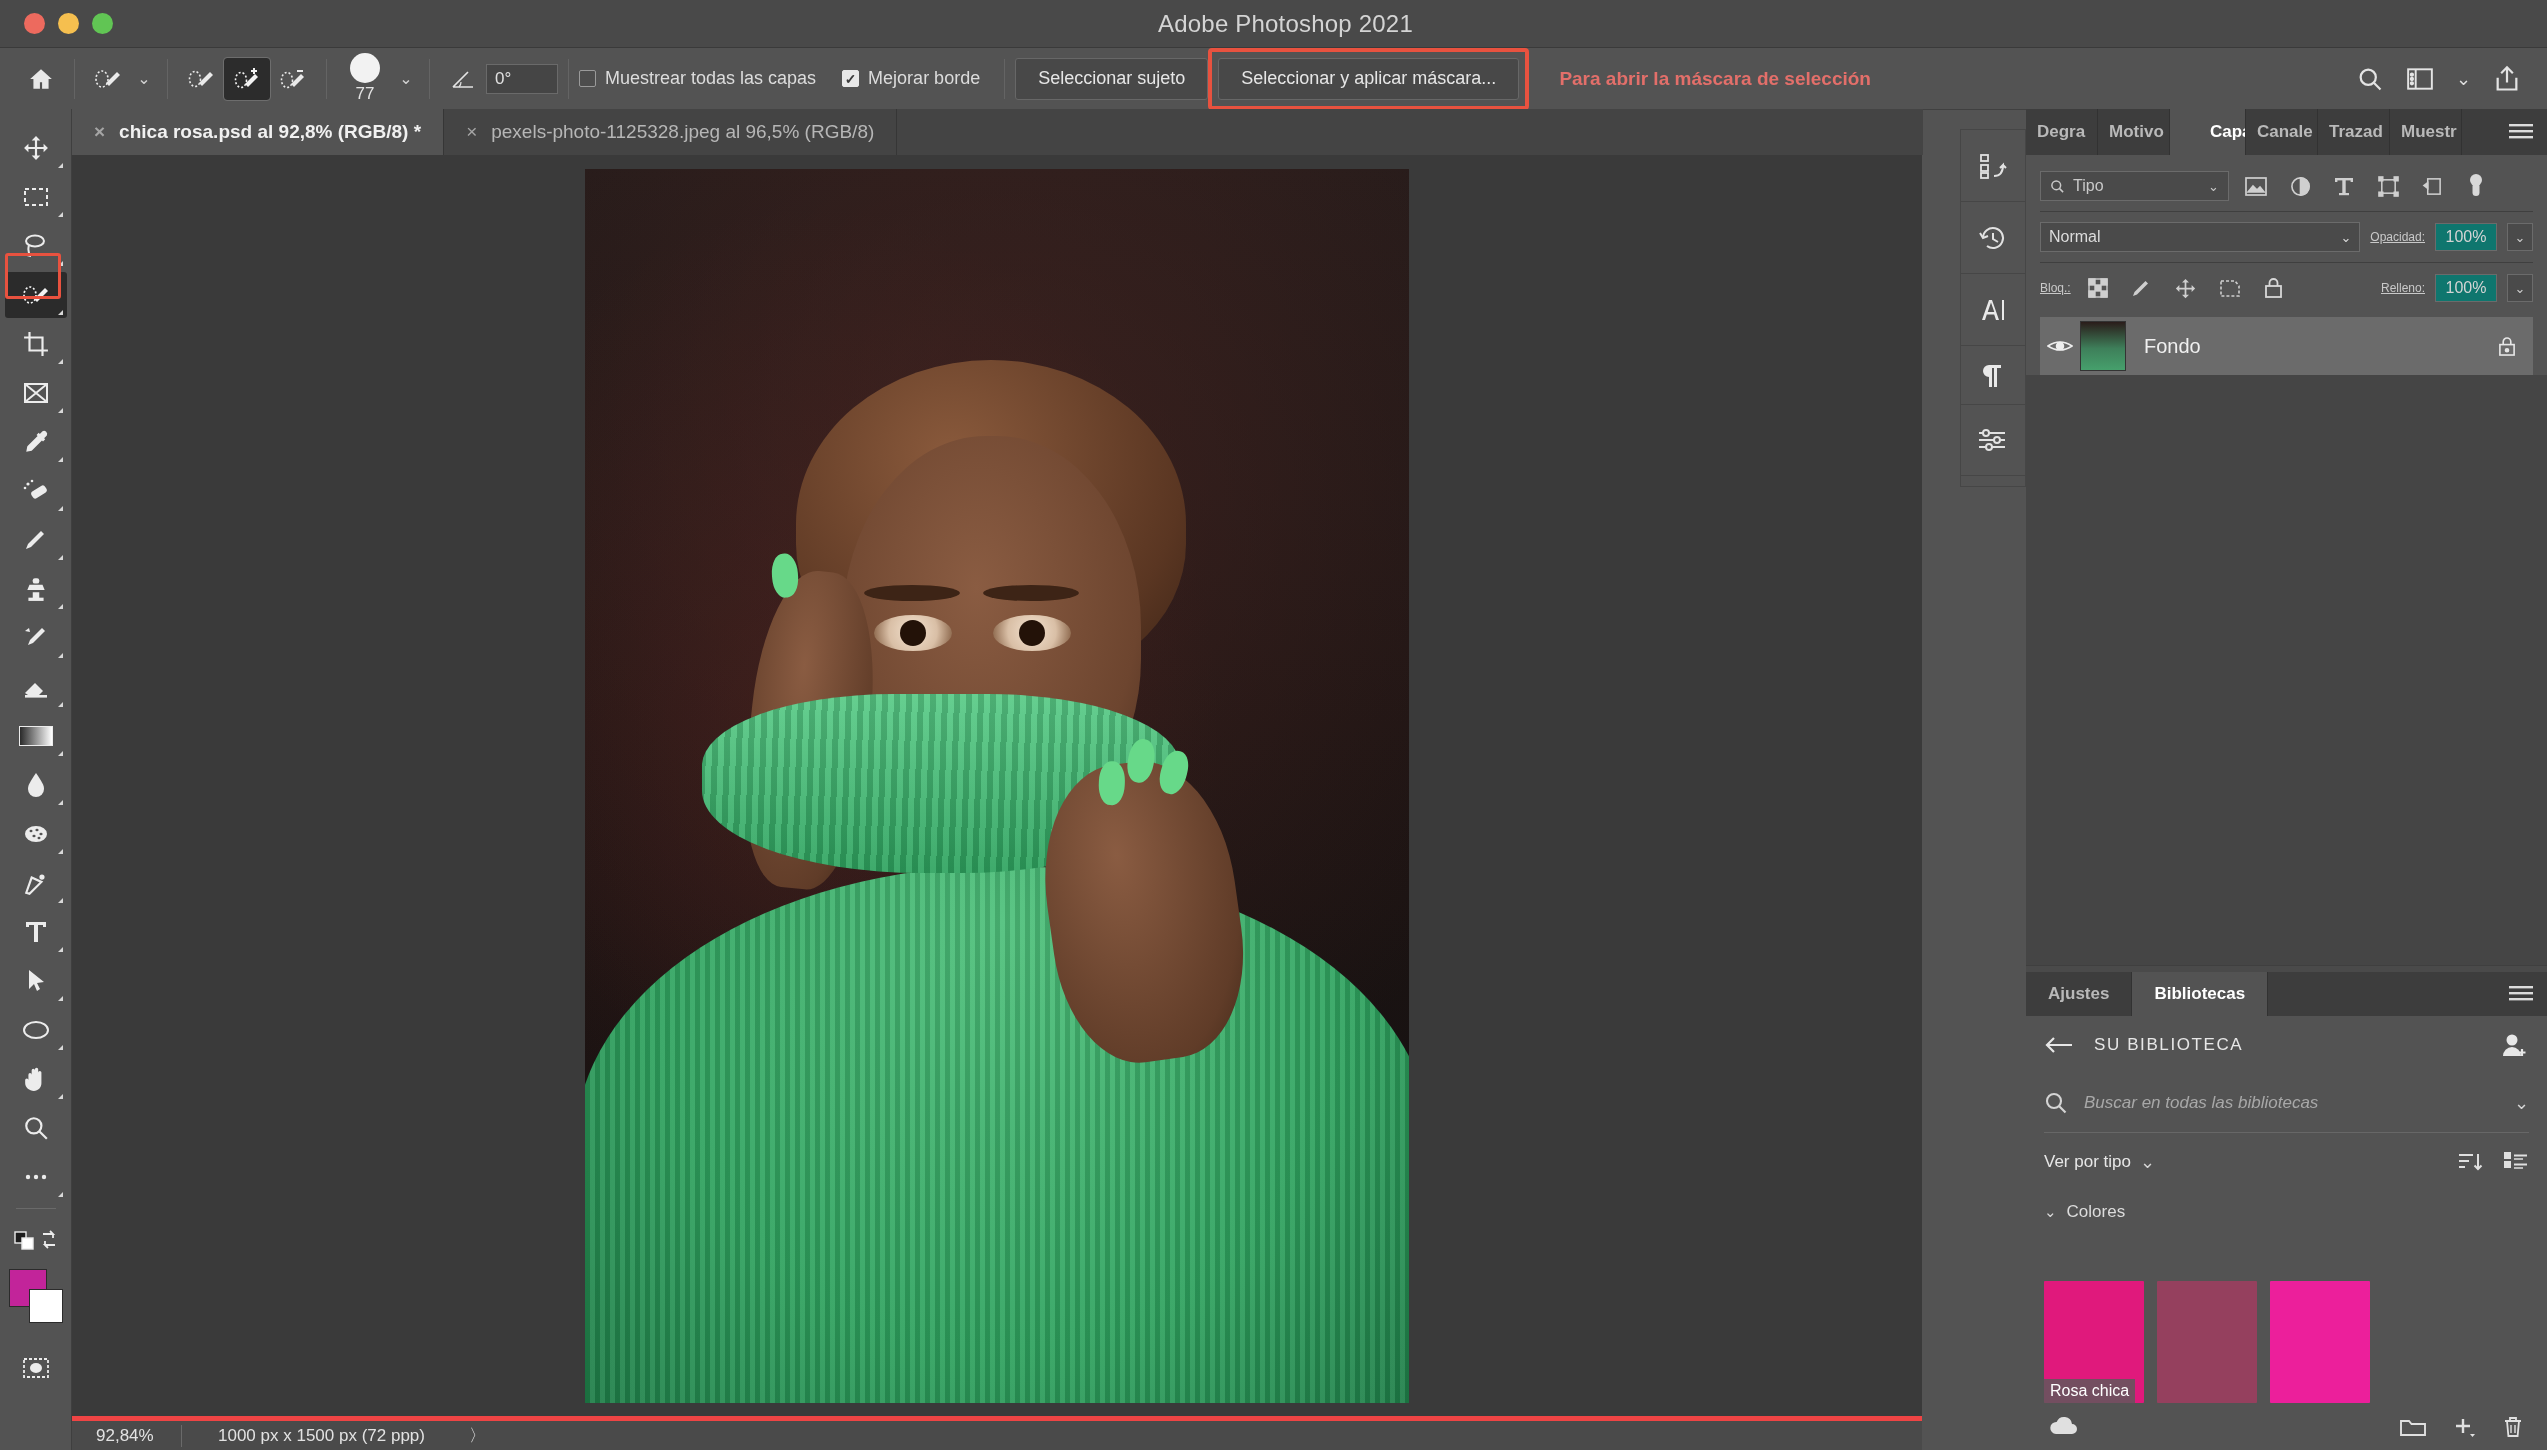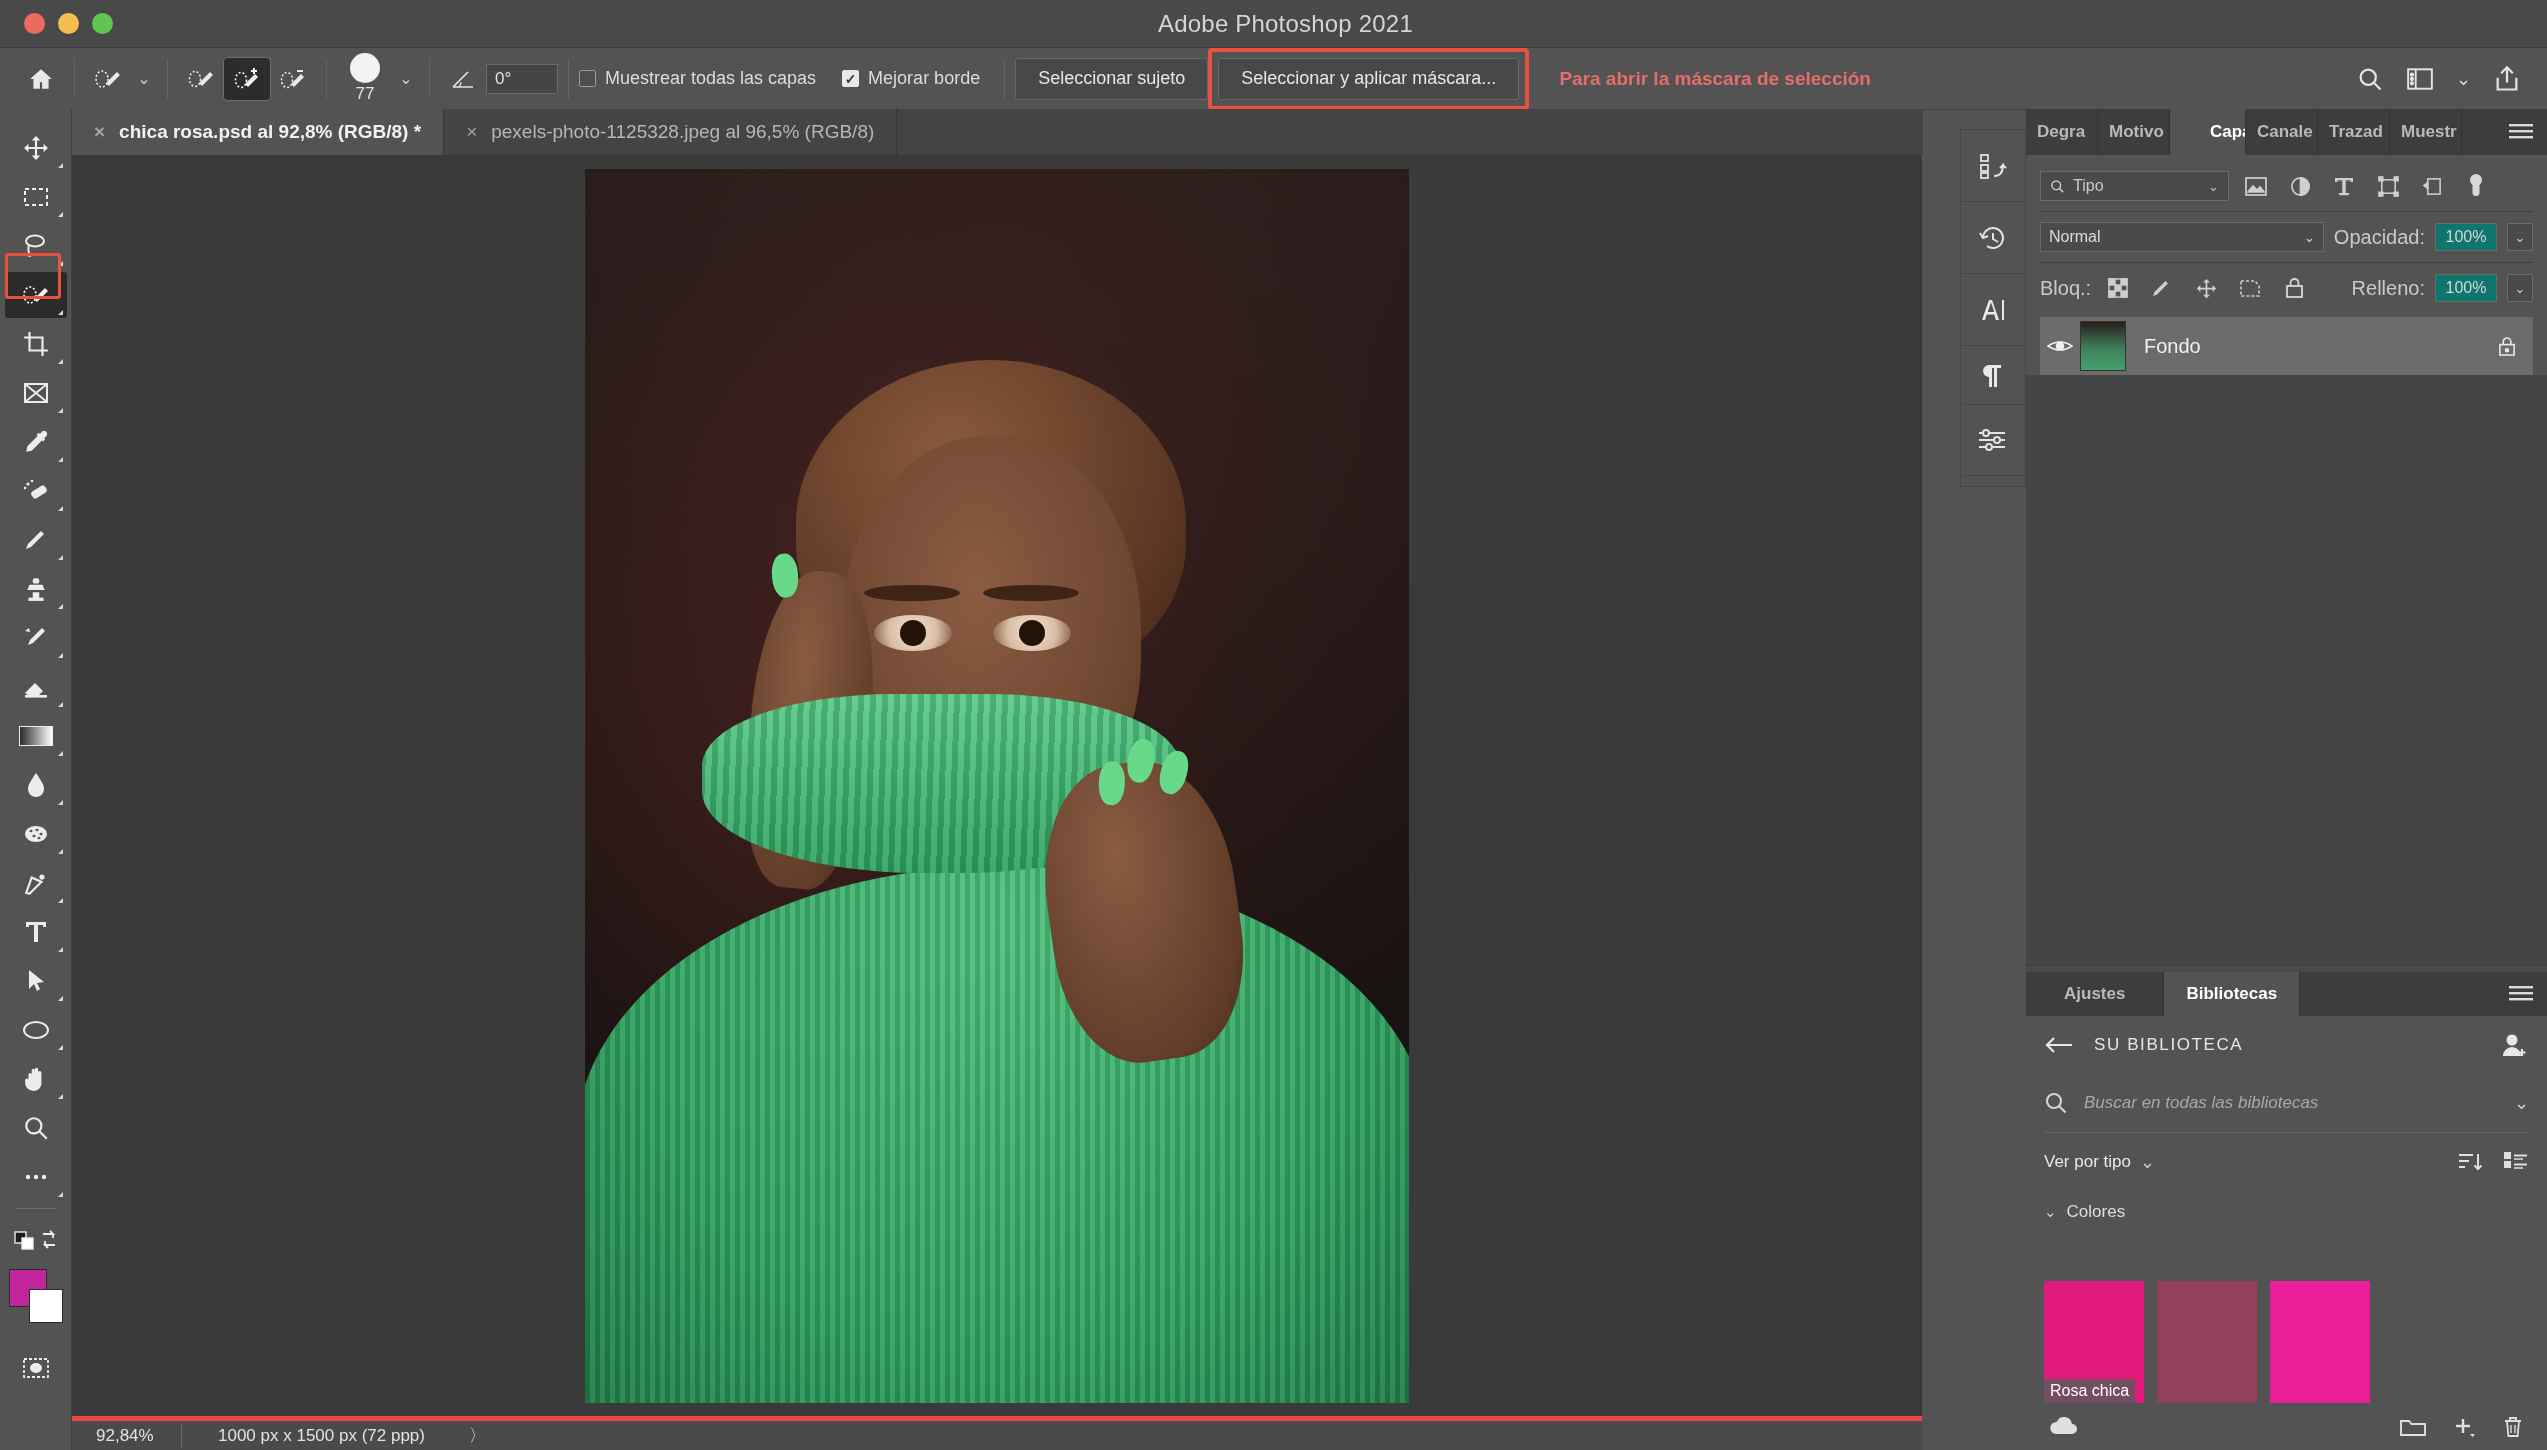--- a/index.html
+++ b/index.html
@@ -132,21 +132,21 @@
   .ptab.active { background:#535353; color:#fff;padding-left:40px; }
   #ptab-menu { margin-left:auto; display:flex; align-items:center; padding:0 14px; color:#ddd; }
 
   #layers-panel { background:#535353; padding:10px 14px 0; }
   .lp-row { display:flex; align-items:center; gap:10px; height:42px; }
   .filter-box { flex:1; height:30px; background:#4a4a4a; border:1px solid #6b6b6b;
                 display:flex; align-items:center; gap:8px; padding:0 9px; color:#c9c9c9; font-size:16px; }
   .lp-ico { width:34px; height:30px; display:flex; align-items:center; justify-content:center; color:#cfcfcf; }
   .blend-sel { flex:1; height:30px; background:#4a4a4a; border:1px solid #6b6b6b; color:#dcdcdc;
                font-size:16px; display:flex; align-items:center; justify-content:space-between; padding:0 8px; }
-  .lbl { color:#c9c9c9; font-size:20px; }
+  .lbl { color:#c9c9c9; font-size:12px;text-decoration:underline; }
   .numbox { width:62px; height:28px; background:#0f766e; border:1px solid #6b6b6b; color:#d4d4d4;
             font-size:16px; text-align:center; line-height:26px; }
   .numchev { width:26px; height:28px; border:1px solid #6b6b6b; background:#4a4a4a; color:#cfcfcf;
              font-size:13px; display:flex; align-items:center; justify-content:center; }
   #lp-div { height:1px; background:#3f3f3f; margin:4px 0; }
   #layer-list { margin-top:8px; }
   .layer-row { display:flex; align-items:center; height:58px; background:#6b6b6b; }
   .eye-cell { width:40px; display:flex; align-items:center; justify-content:center; color:#e8e8e8; }
   .layer-thumb { width:46px; height:50px; border:1px solid #333;
                  background:linear-gradient(180deg,#2a1c1a 0%,#3e7f5a 55%,#46a06c 100%); }
@@ -728,21 +728,21 @@
     <span>
       <svg width="24" height="24" viewBox="0 0 24 24" fill="none" stroke="#d6d6d6" stroke-width="1.8">
           <path d="M4 6 h16 M6 6 l1.4 15 h9.2 L18 6 M9 3 h6 v3 H9z"></path>
           <path d="M10 10 v8 M14 10 v8" stroke-width="1.4"></path>
         </svg>
     </span>
   </div>
 
   <div id="lib-panel" style="height:478px">
     <div id="lib-tabs">
-      <div class="ptab" style="padding:0 38px">Ajustes</div>
+      <div class="ptab" style="padding:0 22px">Ajustes</div>
       <div class="ptab active" style="padding:0 22px">Bibliotecas</div>
       <div id="ptab-menu" style="position:static;margin-left:auto;">
         <svg width="24" height="18" viewBox="0 0 24 18" fill="#dcdcdc">
             <rect y="1" width="24" height="2.4"></rect>
             <rect y="7" width="24" height="2.4"></rect>
             <rect y="13" width="24" height="2.4"></rect>
           </svg>
       </div>
     </div>
     <div id="lib-body">

